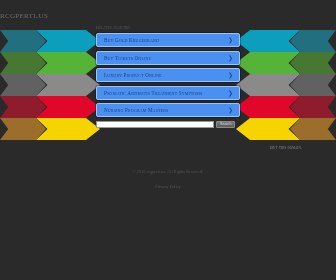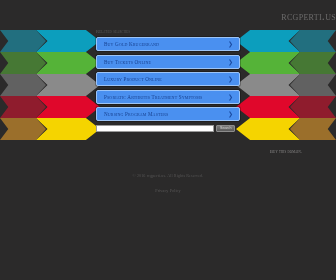--- a/index.html
+++ b/index.html
@@ -71,23 +71,23 @@
 
   
   .content {
     position: absolute;
     left: 0; top: 0;
     width: 336px;
     z-index: 5;
   }
 
   .domain-title {
-    text-align: right;
+    text-align: left;
     color: #6d6c6c;
-    font-size: 12px;
+    font-size: 10px;
     letter-spacing: 0.3px;
     padding-top: 9px;
     font-family: "Liberation Serif", serif;
     font-variant: small-caps;
   }
 
   .related-label {
     color: #5d5c5c;
     font-size: 4.6px;
     padding-left: 96px;

